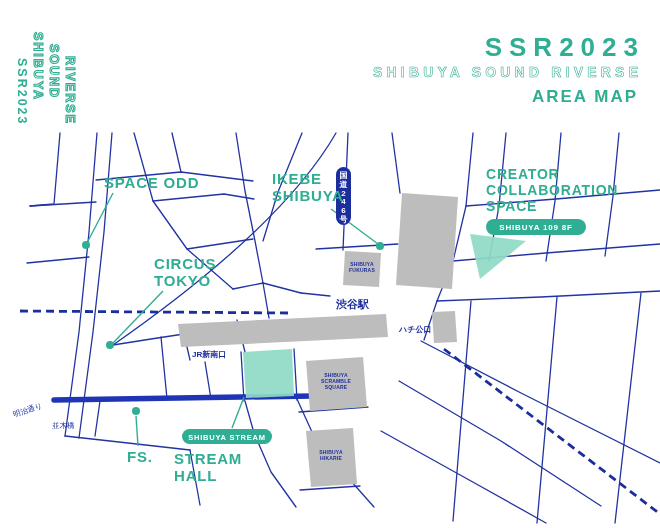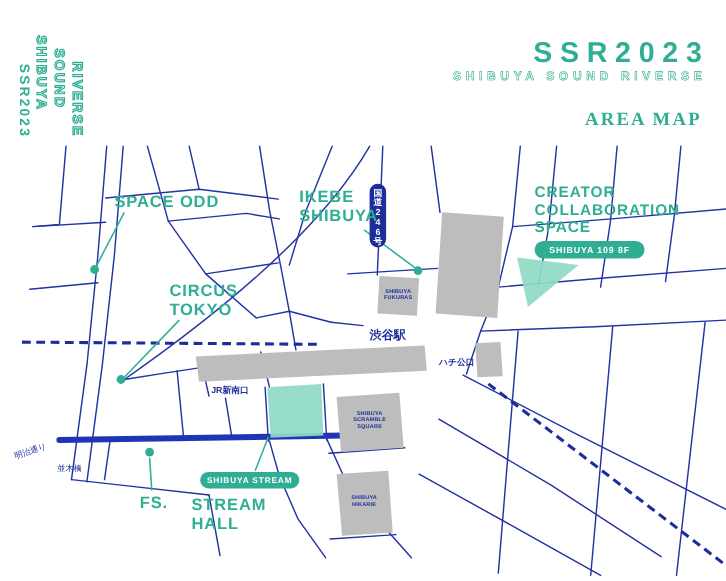--- a/index.html
+++ b/index.html
@@ -5,23 +5,23 @@
   html,body{margin:0;padding:0;background:#ffffff;}
   #page{position:relative;width:660px;height:528px;background:#fff;overflow:hidden;
         font-family:"Liberation Sans",sans-serif;}
   
   .v{position:absolute;writing-mode:vertical-rl;text-orientation:mixed;
      font-weight:700;font-size:12.5px;letter-spacing:2px;white-space:nowrap;}
   .teal{color:#2FAE93;}
   .outline-v{color:#ffffff;-webkit-text-stroke:1.1px #2FAE93;}
   .title-right{position:absolute;top:34px;right:22px;text-align:right;}
   .ssr-title{font-size:26px;font-weight:800;color:#2FAE93;letter-spacing:7px;margin-right:-7px;line-height:1;}
-  .ssr-sub{font-size:11px;font-weight:700;letter-spacing:4.2px;margin-right:-4.2px;margin-top:4px;
+  .ssr-sub{font-size:14px;font-weight:700;letter-spacing:4.2px;margin-right:-4.2px;margin-top:4px;
            color:#ffffff;-webkit-text-stroke:0.55px #2FAE93;}
-  .area-map{font-size:17px;font-weight:800;color:#2FAE93;letter-spacing:2px;margin-top:24px;line-height:1;font-family:Liberation Serif, serif;}
+  .area-map{font-size:17px;font-weight:800;color:#2FAE93;letter-spacing:2px;margin-top:8px;line-height:1;}
   
   #map-svg{position:absolute;left:0;top:0;width:660px;height:528px;}
   .street{stroke:#2233A3;stroke-width:1.3;fill:none;stroke-linecap:round;stroke-linejoin:round;}
   .rail{stroke:#1C2D9C;stroke-width:2.8;fill:none;stroke-dasharray:8 5;}
   .big-road{stroke:#2035B5;stroke-width:5.5;fill:none;stroke-linecap:round;}
   .bld{fill:#BDBDBD;stroke:none;}
   .venue-fill{fill:#8FDAC6;fill-opacity:.92;stroke:none;}
   .leader{stroke:#2FAE93;stroke-width:1.4;fill:none;}
   .dot{fill:#2FAE93;stroke:none;}
   .venue{fill:#2FAE93;font-weight:700;font-size:15px;letter-spacing:.8px;font-family:"Liberation Sans",sans-serif;}

